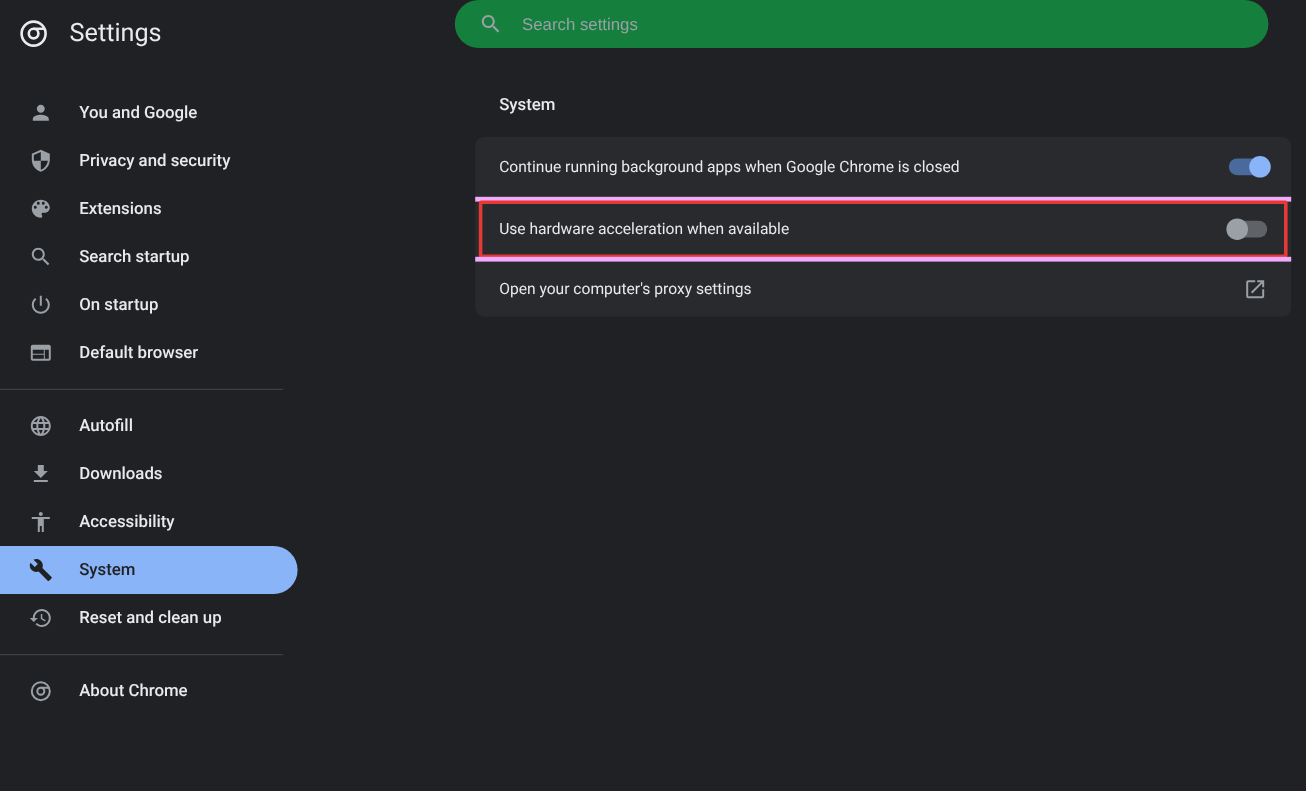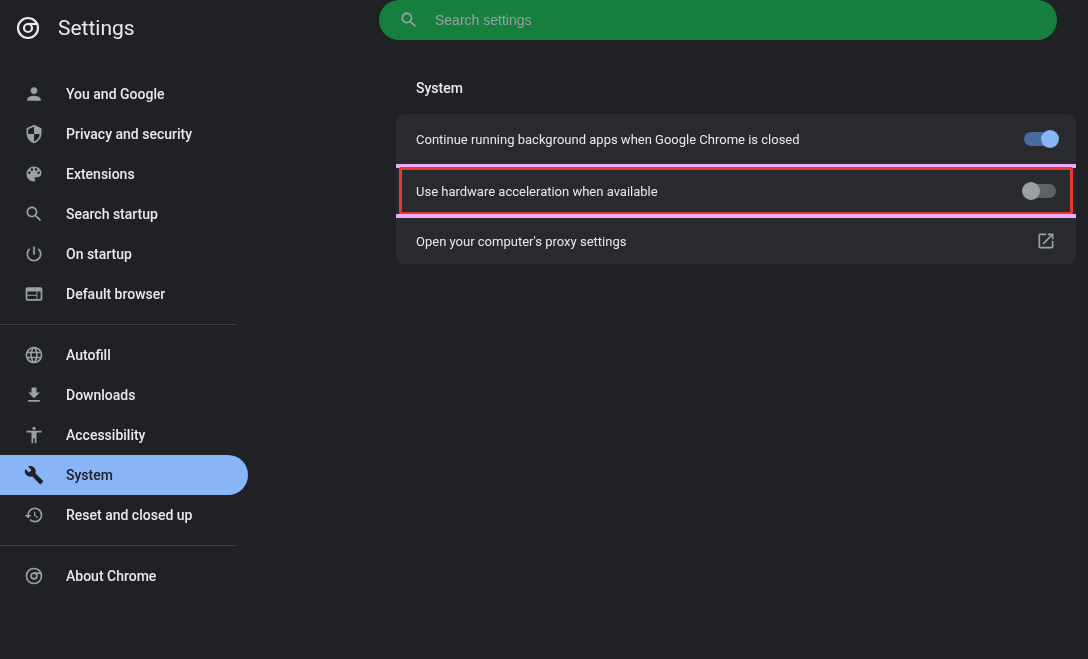--- a/index.html
+++ b/index.html
@@ -306,21 +306,21 @@
           </svg>
         </span>
       <span>System</span>
     </div>
     <div class="sidebar-item">
       <span class="icon">
           <svg viewBox="0 0 24 24">
             <path d="M13 3c-4.97 0-9 4.03-9 9H1l3.89 3.89.07.14L9 12H6c0-3.87 3.13-7 7-7s7 3.13 7 7-3.13 7-7 7c-1.93 0-3.68-.79-4.94-2.06l-1.42 1.42C8.27 19.99 10.51 21 13 21c4.97 0 9-4.03 9-9s-4.03-9-9-9zm-1 5v5l4.28 2.54.72-1.21-3.5-2.08V8H12z"></path>
           </svg>
         </span>
-      <span>Reset and closed up</span>
+      <span>Reset and clean up</span>
     </div>
 
     <div class="divider"></div>
 
     <div class="sidebar-item">
       <span class="icon">
           <svg viewBox="0 0 24 24">
             <circle cx="12" cy="12" r="9" fill="none" stroke="#9aa0a6" stroke-width="2"></circle>
             <circle cx="12" cy="12" r="3.5" fill="none" stroke="#9aa0a6" stroke-width="2"></circle>
             <path d="M12 8.5 L20.5 8.5" stroke="#9aa0a6" stroke-width="2" fill="none"></path>

